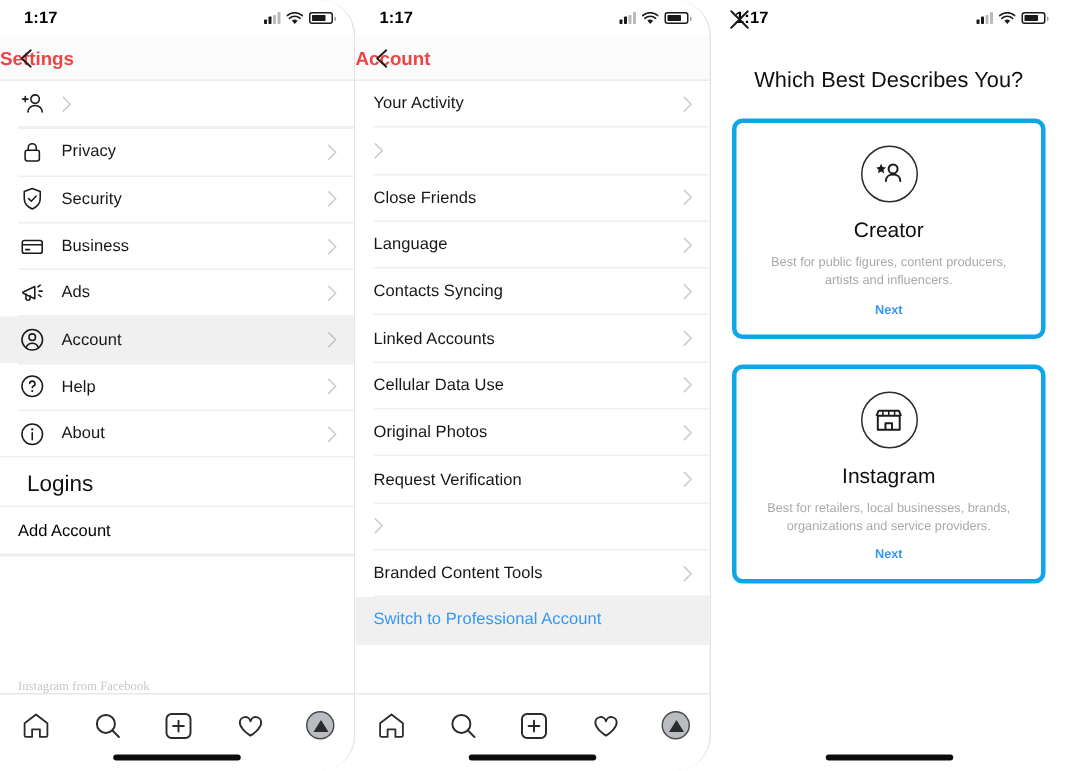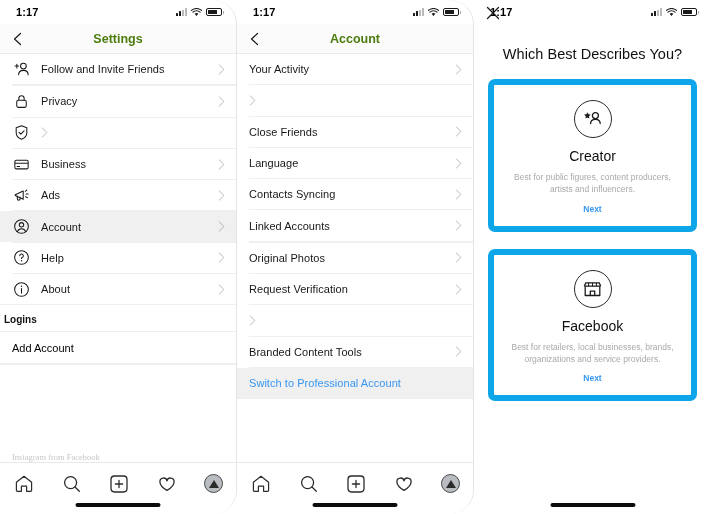--- a/index.html
+++ b/index.html
@@ -44,41 +44,41 @@
   }
 
   
   .navbar {
     height: 30px; background: #fbfbfb;
     display: flex; align-items: center; position: relative;
     border-bottom: 1px solid #eaeaea;
   }
   .nav-back { position: absolute; left: 10px; width: 16px; height: 16px; cursor: pointer; }
   .nav-title {
-    flex: 1; text-align: center; font-size: 12.5px;
-    font-weight: bold; color: #4d7c0f;
+    flex: 1; font-size: 12.5px;
+    font-weight: bold; color: #ef4444;
   }
   .nav-close { position: absolute; left: 12px; top: 6px; width: 14px; height: 14px; cursor: pointer; }
 
   
   .list { background: #fff; }
   .row {
     height: 30.3px; display: flex; align-items: center;
     padding: 0 11px 0 12px; position: relative; cursor: pointer;
   }
   .row.selected { background: #f0f0f0; }
   .row .ico { width: 19px; height: 19px; flex: none; margin-right: 10px; }
   .row .txt { font-size: 11px; color: #171717; flex: 1; letter-spacing: .05px; }
   .row .txt.blue { color: #3797f0; }
   .chev { width: 7px; height: 11px; flex: none; opacity: .45; }
   .sep { height: 1px; background: #efefef; margin-left: 12px; }
   .sep.full { margin-left: 0; }
   .group-head {
-    padding: 9px 4px 6px; font-size: 10px;
-    font-weight: bold; color: #121212;
+    padding: 9px 18px 6px; font-size: 15px;
+    font-weight: normal; color: #121212;
   }
   .plainrow { height: 30.3px; display:flex; align-items:center; padding: 0 11px 0 12px; cursor:pointer; }
   .plainrow .txt { font-size: 11px; flex:1; }
   .footer-note {
     position: absolute; left: 12px; bottom: 52px;
     font-size: 8.5px; color: #c7c7c7; font-family: Liberation Serif, serif;
   }
 
   
   .tabbar {
@@ -104,21 +104,21 @@
     position: absolute; bottom: 7px; left: 50%; transform: translateX(-50%);
     width: 85px; height: 4px; border-radius: 2px; background: #0c0c0c;
   }
 
   
   .p3-title {
     margin: 22px 14px 0; font-size: 14.5px;
     color: #101010; text-align: center; letter-spacing: .05px;
   }
   .card {
-    margin: 17px 14px 0; border: 6px solid #0ea5e9;
+    margin: 17px 14px 0; border: 3px solid #0ea5e9;
     border-radius: 7px; background: #fff;
     padding: 15px 10px 12px; text-align: center;
   }
   .card-ic {
     width: 38px; height: 38px; border-radius: 50%;
     border: 1.3px solid #2b2b2b; margin: 0 auto 10px;
     display: flex; align-items: center; justify-content: center;
   }
   .card-title { font-size: 14px; color: #0f0f0f; margin-bottom: 7px; }
   .card-desc { font-size: 8.5px; color: #a9a9a9; line-height: 1.45; padding: 0 6px; }
@@ -161,21 +161,20 @@
     </div>
 
     <div class="list">
 
       <div class="row">
         <svg class="ico" viewBox="0 0 20 20">
           <circle cx="12" cy="6.4" r="3" stroke="#1a1a1a" stroke-width="1.1" fill="none"></circle>
           <path d="M7 15.5c0-2.8 2.2-4.6 5-4.6s5 1.8 5 4.6" stroke="#1a1a1a" stroke-width="1.1" fill="none" stroke-linecap="round"></path>
           <path d="M3.2 6.4h3.8M5.1 4.5v3.8" stroke="#1a1a1a" stroke-width="1.1" stroke-linecap="round"></path>
         </svg>
-        <span class="txt">Follow and Invite Friends</span>
         <svg class="chev" viewBox="0 0 7 12">
             <path d="M1 1l5 5-5 5" stroke="#8e8e8e" stroke-width="1.1" fill="none" stroke-linecap="round"></path>
           </svg>
       </div>
       <div class="sep"></div>
 
       <div class="sep"></div>
 
       <div class="row">
         <svg class="ico" viewBox="0 0 20 20">
@@ -187,20 +186,21 @@
             <path d="M1 1l5 5-5 5" stroke="#8e8e8e" stroke-width="1.1" fill="none" stroke-linecap="round"></path>
           </svg>
       </div>
       <div class="sep"></div>
 
       <div class="row">
         <svg class="ico" viewBox="0 0 20 20">
           <path d="M10 2.8l5.6 2.1v5c0 3.3-2.3 6-5.6 7.3-3.3-1.3-5.6-4-5.6-7.3v-5z" stroke="#1a1a1a" stroke-width="1.1" fill="none" stroke-linejoin="round"></path>
           <path d="M7.4 9.8l1.9 1.9 3.4-3.5" stroke="#1a1a1a" stroke-width="1.1" fill="none" stroke-linecap="round" stroke-linejoin="round"></path>
         </svg>
+        <span class="txt">Security</span>
         <svg class="chev" viewBox="0 0 7 12">
             <path d="M1 1l5 5-5 5" stroke="#8e8e8e" stroke-width="1.1" fill="none" stroke-linecap="round"></path>
           </svg>
       </div>
       <div class="sep"></div>
 
       <div class="row">
         <svg class="ico" viewBox="0 0 20 20">
           <rect x="3" y="5.6" width="14" height="9" rx="1.5" stroke="#1a1a1a" stroke-width="1.1" fill="none"></rect>
           <path d="M3 8.6h14" stroke="#1a1a1a" stroke-width="1.1"></path>
@@ -362,20 +362,26 @@
           </svg>
         </div>
         <div class="sep"></div>
         <div class="row">
           <span class="txt">Linked Accounts</span>
           <svg class="chev" viewBox="0 0 7 12">
             <path d="M1 1l5 5-5 5" stroke="#8e8e8e" stroke-width="1.1" fill="none" stroke-linecap="round"></path>
           </svg>
         </div>
         <div class="sep"></div>
+        <div class="row">
+          <span class="txt">Cellular Data Use</span>
+          <svg class="chev" viewBox="0 0 7 12">
+            <path d="M1 1l5 5-5 5" stroke="#8e8e8e" stroke-width="1.1" fill="none" stroke-linecap="round"></path>
+          </svg>
+        </div>
         <div class="sep"></div>
         <div class="row">
           <span class="txt">Original Photos</span>
           <svg class="chev" viewBox="0 0 7 12">
             <path d="M1 1l5 5-5 5" stroke="#8e8e8e" stroke-width="1.1" fill="none" stroke-linecap="round"></path>
           </svg>
         </div>
         <div class="sep"></div>
         <div class="row">
           <span class="txt">Request Verification</span>
@@ -465,21 +471,21 @@
 
     <div class="card">
       <div class="card-ic">
         <svg width="21" height="20" viewBox="0 0 21 20">
           <path d="M3.2 7.2h14.6v9.3H3.2z" stroke="#1a1a1a" stroke-width="1.3" fill="none" stroke-linejoin="round"></path>
           <path d="M2.3 7.2l1.5-3.4h13.4l1.5 3.4" stroke="#1a1a1a" stroke-width="1.3" fill="none" stroke-linejoin="round"></path>
           <path d="M6.6 3.8v3.4M10.5 3.8v3.4M14.4 3.8v3.4" stroke="#1a1a1a" stroke-width="1"></path>
           <path d="M8.3 16.5v-4.4h4.4v4.4" stroke="#1a1a1a" stroke-width="1.3" fill="none" stroke-linejoin="round"></path>
         </svg>
       </div>
-      <div class="card-title">Facebook</div>
+      <div class="card-title">Instagram</div>
       <div class="card-desc">Best for retailers, local businesses, brands, organizations and service providers.</div>
       <div class="card-next">Next</div>
     </div>
 
     <div class="home-ind"></div>
   </div>
 
 </div>
 
 </body></html>

